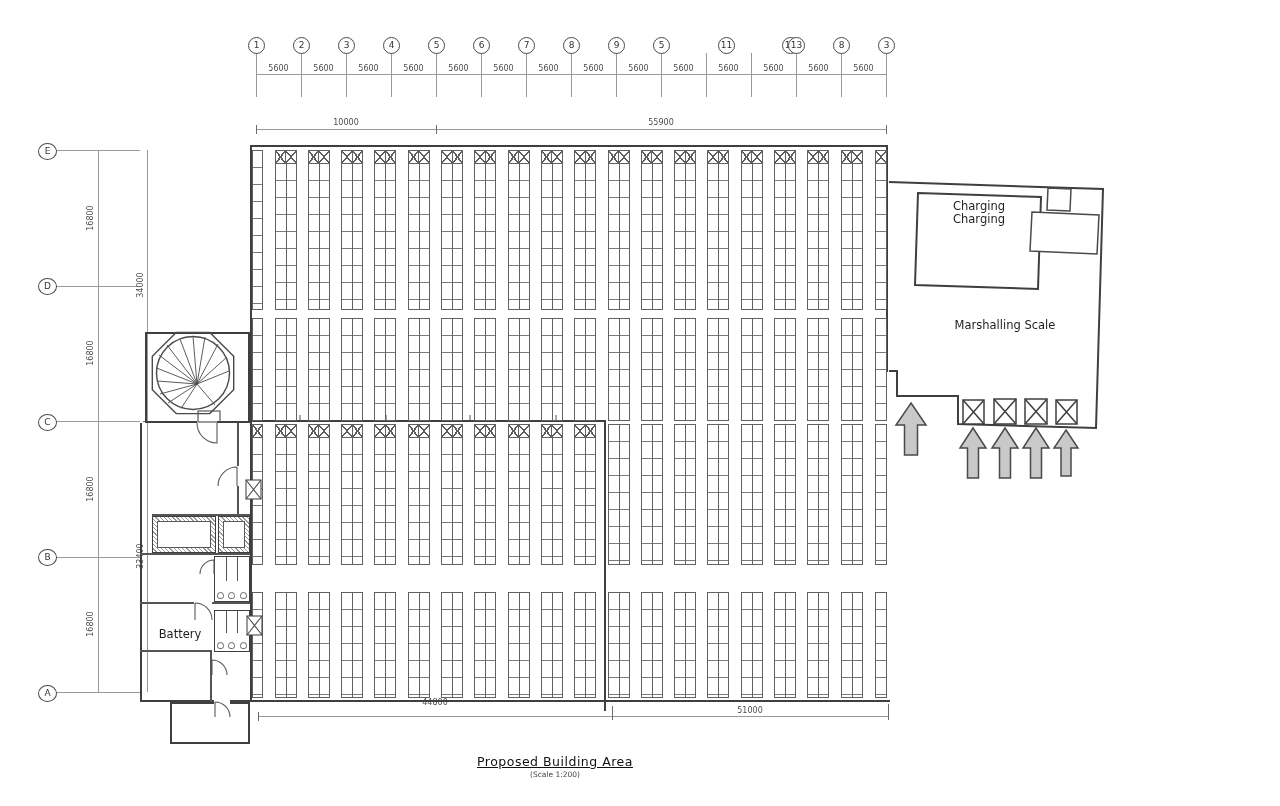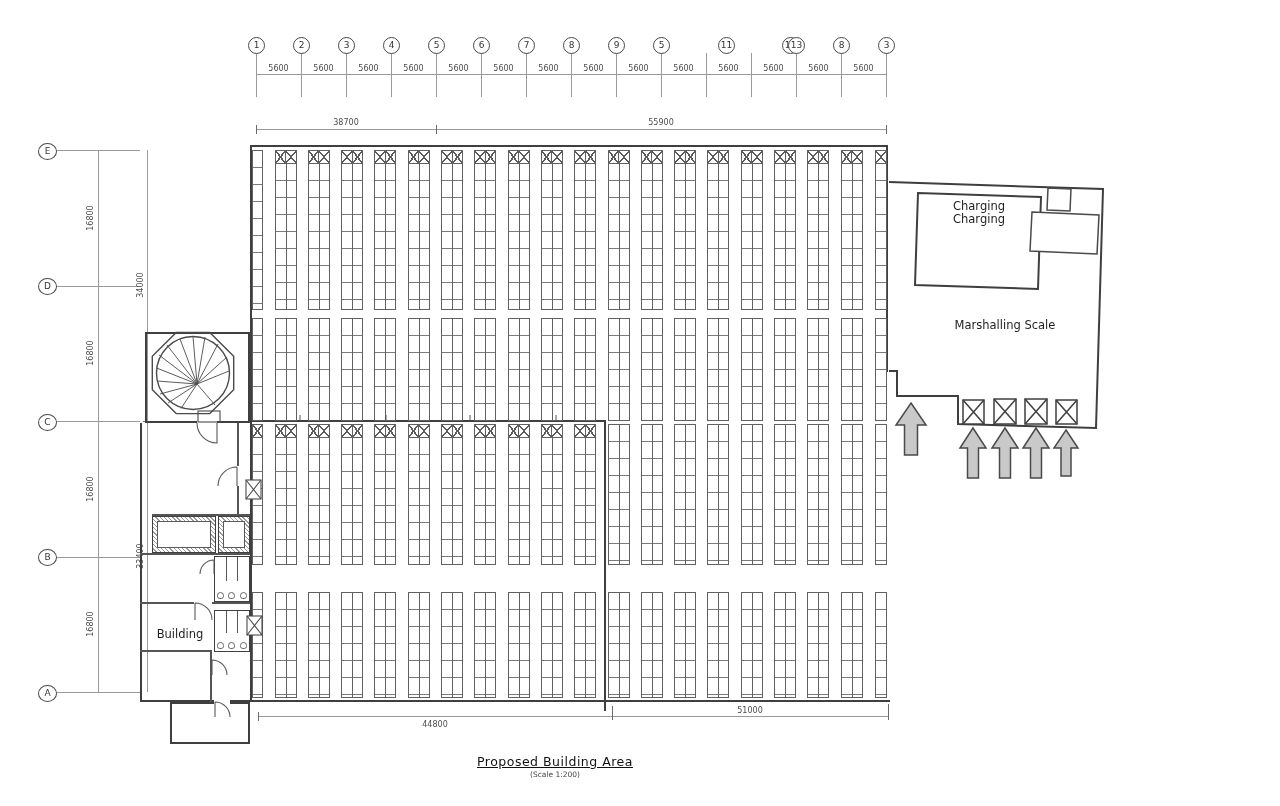--- a/index.html
+++ b/index.html
@@ -460,34 +460,34 @@
       <div class="rack" style="left: 875px; top: 592px; width: 12px; height: 106px;">
         <div class="cells"></div>
       </div>
     </div>
 
   <div class="hl" style="left:256px;top:74px;width:630px;"></div>
   <div class="hl" style="left:256px;top:129px;width:630px;"></div>
   <div class="tick" style="left:256px;top:125px;width:1px;height:9px;"></div>
   <div class="tick" style="left:436px;top:125px;width:1px;height:9px;"></div>
   <div class="tick" style="left:886px;top:125px;width:1px;height:9px;"></div>
-  <div class="dim" style="left:316px;top:118px;width:60px;">38700</div>
+  <div class="dim" style="left:316px;top:118px;width:60px;">10000</div>
   <div class="dim" style="left:631px;top:118px;width:60px;">55900</div>
 
   <div class="vl" style="left:98px;top:150px;height:542px;"></div>
   <div class="vl" style="left:147px;top:150px;height:542px;"></div>
   <div class="tick" style="left:143px;top:421px;width:9px;height:1px;"></div>
   <div class="dim rot" style="left:121px;top:280px;width:40px;">34000</div>
   <div class="dim rot" style="left:121px;top:551px;width:40px;">33400</div>
 
   <div class="hl" style="left:258px;top:716px;width:630px;"></div>
   <div class="tick" style="left:258px;top:712px;width:1px;height:9px;"></div>
   <div class="tick" style="left:612px;top:706px;width:1px;height:14px;"></div>
   <div class="tick" style="left:888px;top:704px;width:1px;height:16px;"></div>
-  <div class="dim" style="left:405px;top:720px;width:60px;">44800</div>
+  <div class="dim" style="left:405px;top:698px;width:60px;">44800</div>
   <div class="dim" style="left:720px;top:706px;width:60px;">51000</div>
 
   <div class="wall" style="left:250px;top:145px;width:638px;height:2px;"></div>
   <div class="wall" style="left:250px;top:145px;width:2px;height:557px;"></div>
   <div class="wall" style="left:250px;top:700px;width:640px;height:2px;"></div>
   <div class="wall" style="left:886px;top:145px;width:2px;height:227px;"></div>
   <div class="wall" style="left:250px;top:420px;width:356px;height:2px;"></div>
   <div class="wall" style="left:604px;top:421px;width:2px;height:290px;"></div>
 
   <div class="abs" style="left:145px;top:332px;width:105px;height:91px;border:2px solid #3f3f3f;box-sizing:border-box;z-index:2;"></div>
@@ -592,16 +592,16 @@
       <path d="M 212 660 A 15 15 0 0 1 227 675 M 212 660 L 212 675"></path>
       <path d="M 215 702 A 15 15 0 0 1 230 717 M 215 702 L 215 717"></path>
     </g>
   </svg>
 
   <div class="lbl" style="left:938px;top:200px;width:82px;">
     <div>Charging</div>
     <div>Charging</div>
   </div>
   <div class="lbl" style="left:945px;top:319px;width:120px;">Marshalling Scale</div>
-  <div class="lbl" style="left:148px;top:628px;width:64px;">Building</div>
+  <div class="lbl" style="left:148px;top:628px;width:64px;">Battery</div>
   <div id="title">Proposed Building Area</div>
   <div id="scalenote">(Scale 1:200)</div>
 </div>
 
 </body></html>

